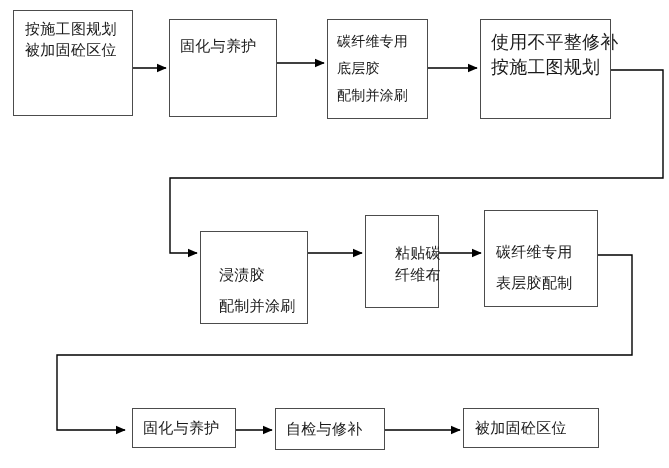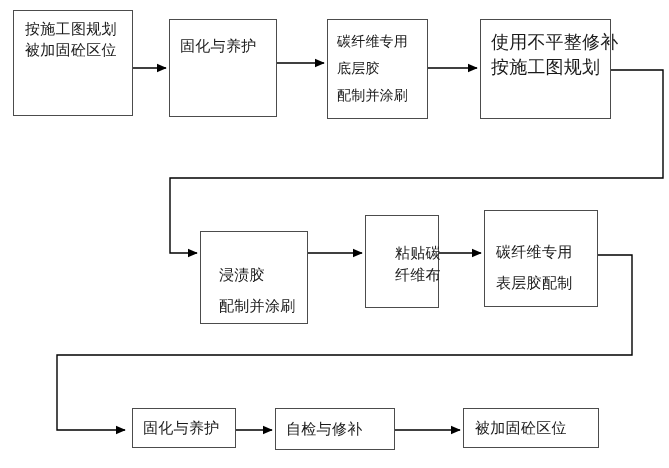--- a/index.html
+++ b/index.html
@@ -60,21 +60,21 @@
   #n6 { left: 365px; top: 215px; width: 74px;  height: 93px; padding: 26px 0 0 8px; }
   #n6 .ln { font-size: 15px; line-height: 22px; letter-spacing: 0.3px; margin-left: 21px; }
 
   #n7 { left: 484px; top: 210px; width: 114px; height: 97px; padding: 26px 0 0 11px; }
   #n7 .ln { font-size: 15px; line-height: 31px; letter-spacing: 0.3px; }
 
   
   #n8  { left: 132px; top: 408px; width: 104px; height: 40px; padding: 0 16px 0 10px; justify-content: center; }
   #n8 .ln  { font-size: 15px; line-height: 20px; letter-spacing: 0.3px; }
 
-  #n9  { left: 275px; top: 408px; width: 120px; height: 42px; padding: 0 16px 0 10px; justify-content: center; }
+  #n9  { left: 275px; top: 408px; width: 110px; height: 42px; padding: 0 16px 0 10px; justify-content: center; }
   #n9 .ln  { font-size: 15px; line-height: 20px; letter-spacing: 0.3px; }
 
   #n10 { left: 463px; top: 408px; width: 136px; height: 40px; padding: 0 0 0 11px; justify-content: center; }
   #n10 .ln { font-size: 15px; line-height: 20px; letter-spacing: 0.3px; }
 </style>
 </head>
 <body>
 
 <div id="canvas">
 

